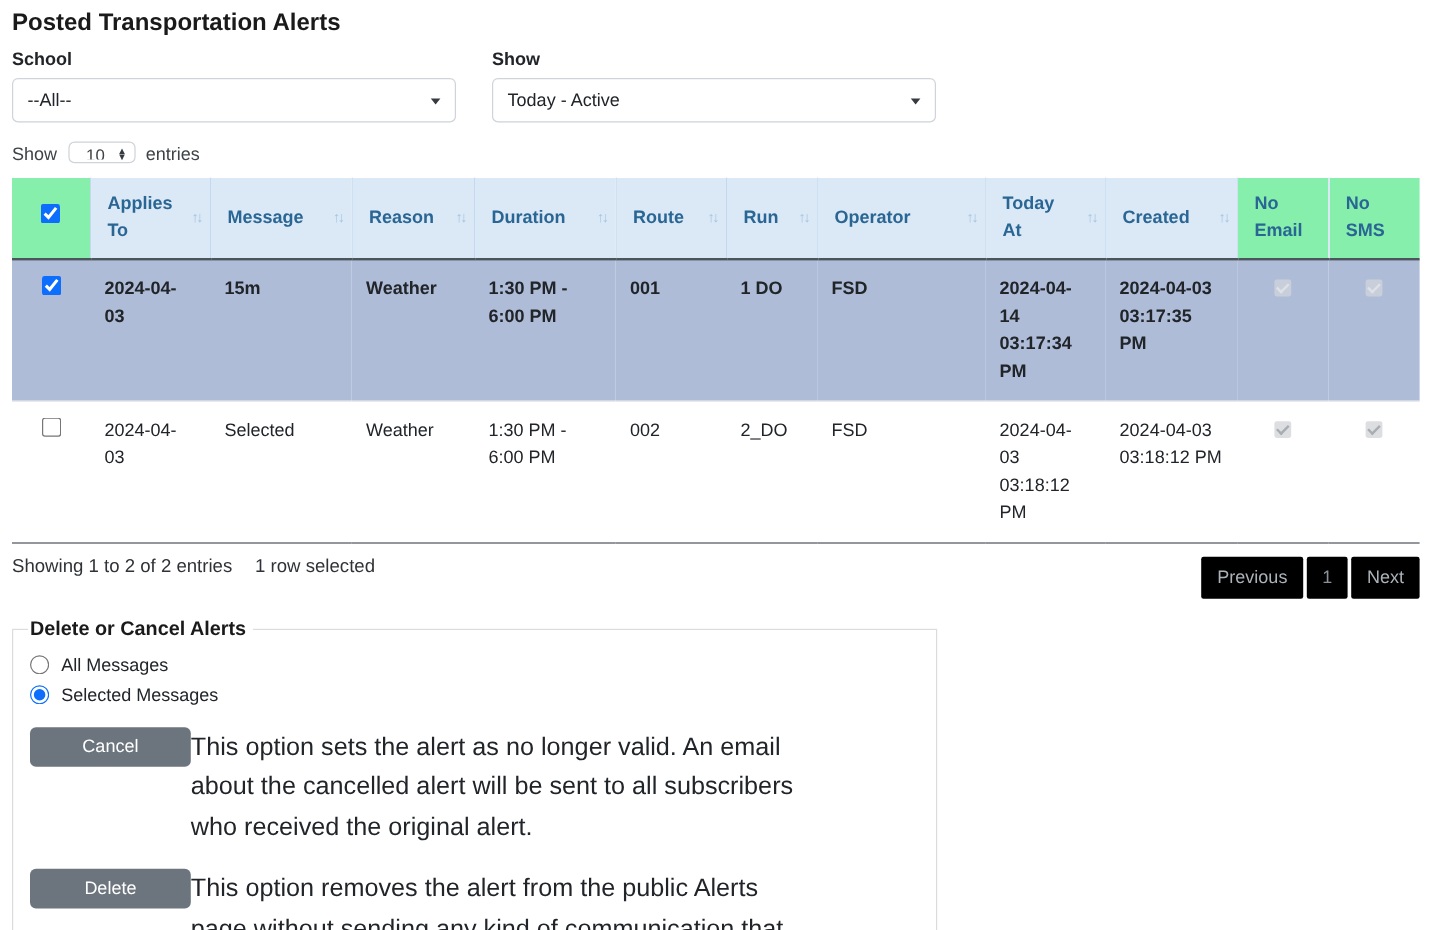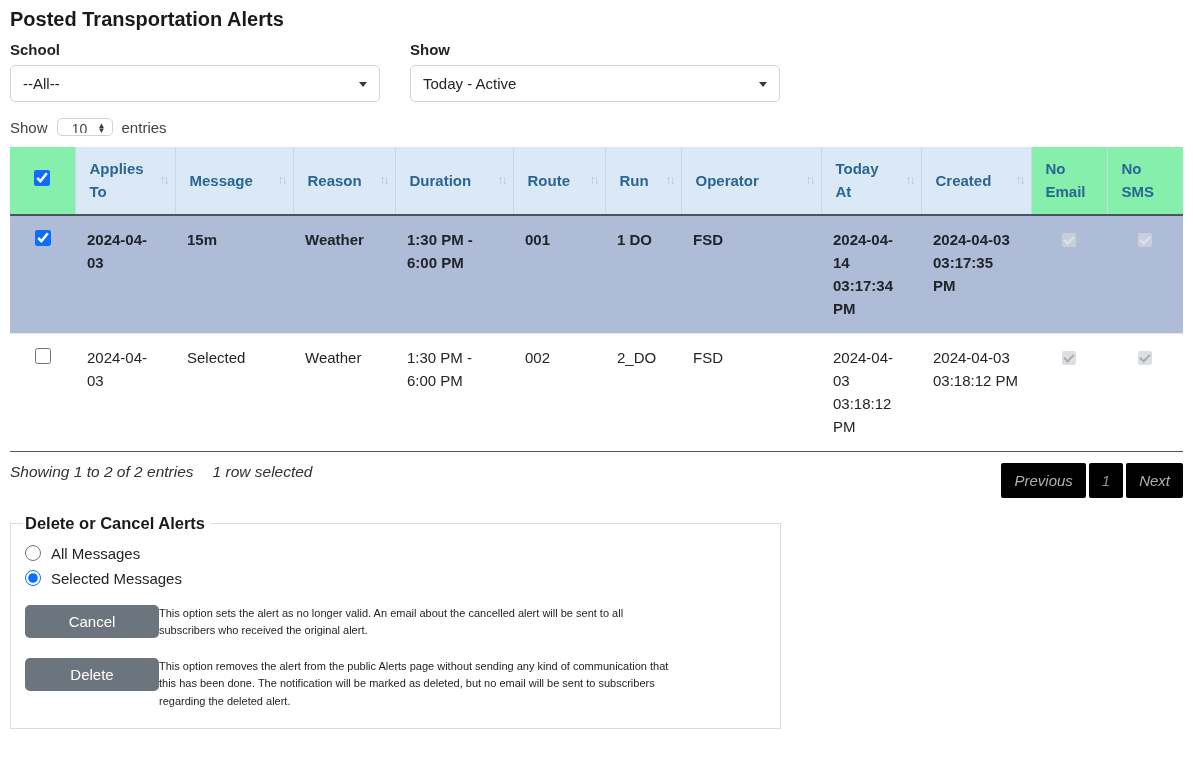--- a/index.html
+++ b/index.html
@@ -74,38 +74,38 @@
 
   
   .discheck { display: inline-block; width: 14px; height: 14px; border-radius: 2px;
     background: #dcdee1; position: relative; }
   .discheck::after { content: ""; position: absolute; left: 4px; top: 1px; width: 4px; height: 8px;
     border-right: 2px solid #a9adb2; border-bottom: 2px solid #a9adb2; transform: rotate(45deg); }
   tr.selected .discheck { background: #c9cfda; }
   tr.selected .discheck::after { border-color: #dde2ea; }
 
   
-  .dt-footer { display: flex; justify-content: space-between; align-items: flex-start; padding: 11px 0 6px 0; font-style: italic; }
+  .dt-footer { display: flex; justify-content: space-between; align-items: flex-start; padding: 11px 0 6px 0; }
   .dt-info { display: flex; gap: 19px; font-size: 15.5px; color: #2f3337; }
   .pagination { display: flex; list-style: none; margin: 0; padding: 0; }
   .page-item { margin-left: 3px; }
   .page-link { display: block; padding: 9px 13px; background: #000000; color: #abb2b9;
     font-size: 15px; text-decoration: none; border-radius: 2px; font-weight: 400; }
   .page-link.current { color: #8a9199; }
 
   
   fieldset.actions { width: 771px; margin: 10px 0 0 0; border: 1px solid #dcdcdc;
     padding: 4px 14px 12px 14px; }
   fieldset.actions legend { font-size: 16.5px; font-weight: 700; padding: 0 6px 0 2px; margin-left: -2px; color: #1a1a1a; }
   .radio-row { display: flex; align-items: center; gap: 10px; margin: 8px 0; }
   .radio-row input[type="radio"] { width: 16px; height: 16px; accent-color: #0d6efd; margin: 0; }
   .action-row { display: grid; grid-template-columns: 134px auto; margin: 18px 0 6px 0; }
   .btn-gray { background: #6c757d; color: #fff; border: none; border-radius: 5px;
     padding: 8px 15px; font-size: 15px; font-family: inherit; align-self: start; cursor: pointer; }
-  .action-desc { max-width: 510px; line-height: 1.6; font-size: 11px; color: #212529; }
+  .action-desc { max-width: 510px; line-height: 1.6; font-size: 21px; color: #212529; }
 </style>
 </head>
 <body>
 
 <h1 class="page-title">Posted Transportation Alerts</h1>
 
 <div class="filters">
   <div class="filter">
     <label class="filter-label">School</label>
     <div class="select-wrap">

